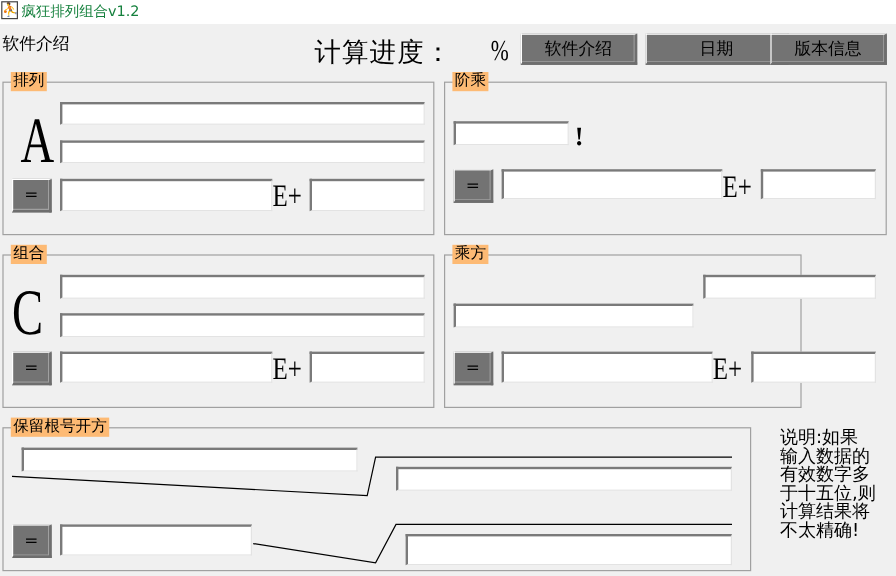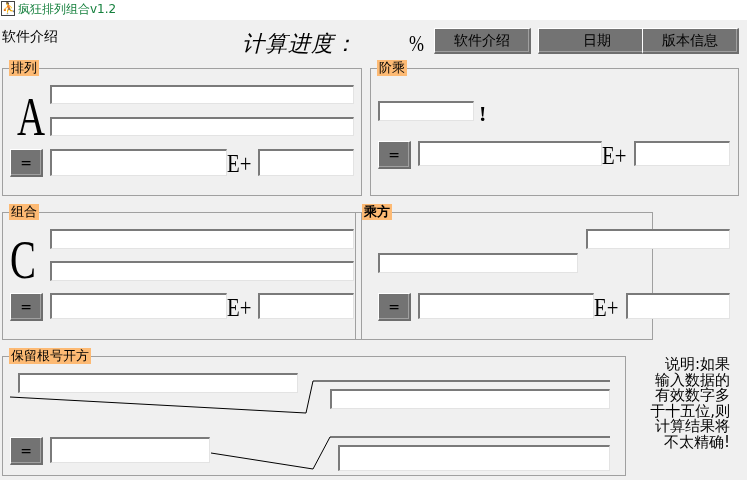--- a/index.html
+++ b/index.html
@@ -28,32 +28,32 @@
     position: absolute; border: 1px solid #a0a0a0;
   }
   .group-title {
     position: absolute; left: 6px; top: -9px; background: #fdba74; padding: 0 2px;
     font-size: 13px; line-height: 16px;
   }
   .serif { font-family: "Liberation Serif", "DejaVu Serif", serif; }
   .bigletter { font-family: "Liberation Serif", "DejaVu Serif", serif; font-size: 54px; line-height: 54px; transform: scaleX(0.72); transform-origin: left top; }
   .eplus { font-family: "Liberation Serif", "DejaVu Serif", serif; font-size: 26px; line-height: 26px; transform: scaleX(0.8); transform-origin: left top; }
   svg.lines { position: absolute; left: 0; top: 0; pointer-events: none; }
-  .note { position: absolute; left: 650px; top: 357px; width: 80px; font-size: 15px; line-height: 15.5px; word-break: break-all; text-align: right; }
+  .note { position: absolute; left: 650px; top: 357px; width: 80px; font-size: 15px; line-height: 15.5px; word-break: break-all; }
 </style>
 </head>
 <body>
 
 <div class="titlebar">
   <div class="app-icon">⛹</div>
   <div class="title-text">疯狂排列组合v1.2</div>
 </div>
 
 <div class="label" style="left:2px; top:28px; font-size:14px;">软件介绍</div>
-<div class="label" style="left:242px; top:29px; font-size:22px; letter-spacing:1px;font-style:italic;">计算进度：</div>
+<div class="label" style="left:262px; top:29px; font-size:22px; letter-spacing:1px;">计算进度：</div>
 <div class="label" style="left:370px; top:31px; font-size:20px;"></div>
 <div class="label serif" style="left:409px; top:30px; font-size:24px; transform:scaleX(0.75); transform-origin:left top;">%</div>
 
 <div class="btn" style="left:434px; top:28px; width:97px; height:26px;">软件介绍</div>
 <div class="btn" style="left:538px; top:28px; width:119px; height:26px;">日期</div>
 <div class="btn" style="left:642px; top:28px; width:97px; height:26px;">版本信息</div>
 
 <div class="group" style="left:2px; top:68px; width:360px; height:128px;">
   <div class="group-title">排列</div>
 </div>
@@ -79,21 +79,21 @@
   <div class="group-title">组合</div>
 </div>
 <div class="label bigletter" style="left:10px; top:233px;">C</div>
 <div class="input" style="left:50px; top:229px; width:304px; height:20px;"></div>
 <div class="input" style="left:50px; top:261px; width:304px; height:20px;"></div>
 <div class="btn" style="left:10px; top:293px; width:33px; height:28px;">=</div>
 <div class="input" style="left:50px; top:293px; width:177px; height:26px;"></div>
 <div class="label eplus" style="left:227px; top:295px;">E+</div>
 <div class="input" style="left:258px; top:293px; width:96px; height:26px;"></div>
 
-<div class="group" style="left:355px; top:212px; width:298px; height:128px;font-weight:bold;">
+<div class="group" style="left:370px; top:212px; width:298px; height:128px;">
   <div class="group-title">乘方</div>
 </div>
 <div class="input" style="left:586px; top:229px; width:144px; height:20px;"></div>
 <div class="input" style="left:378px; top:253px; width:200px; height:20px;"></div>
 <div class="btn" style="left:378px; top:293px; width:33px; height:28px;">=</div>
 <div class="input" style="left:418px; top:293px; width:176px; height:26px;"></div>
 <div class="label eplus" style="left:594px; top:295px;">E+</div>
 <div class="input" style="left:626px; top:293px; width:104px; height:26px;"></div>
 
 <div class="group" style="left:2px; top:356px; width:624px; height:120px;">

